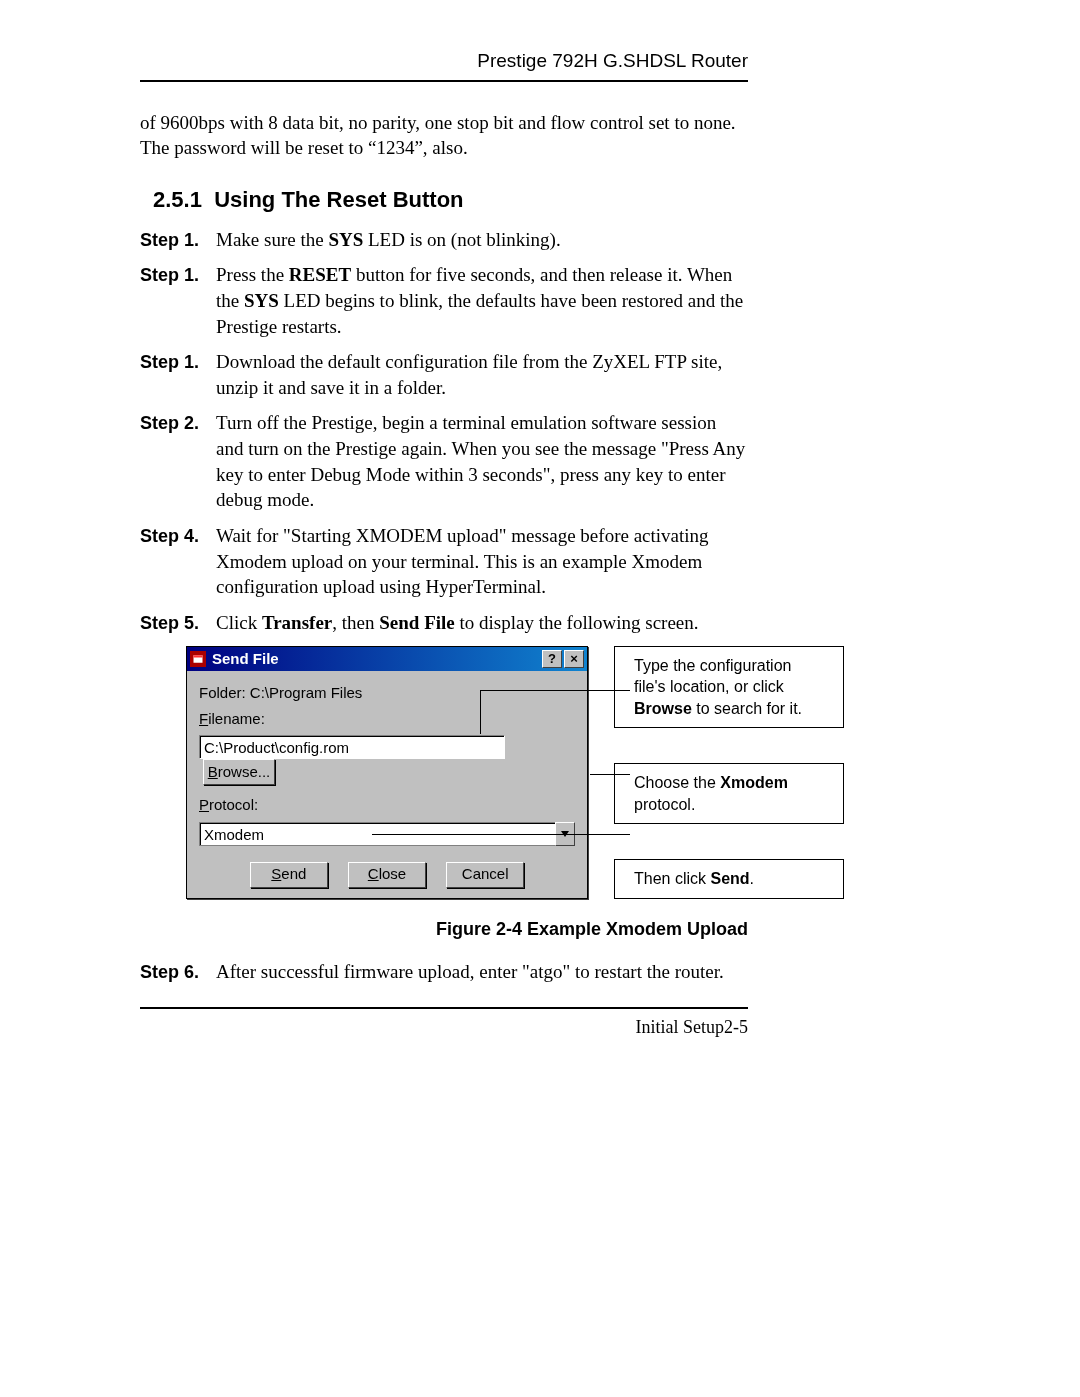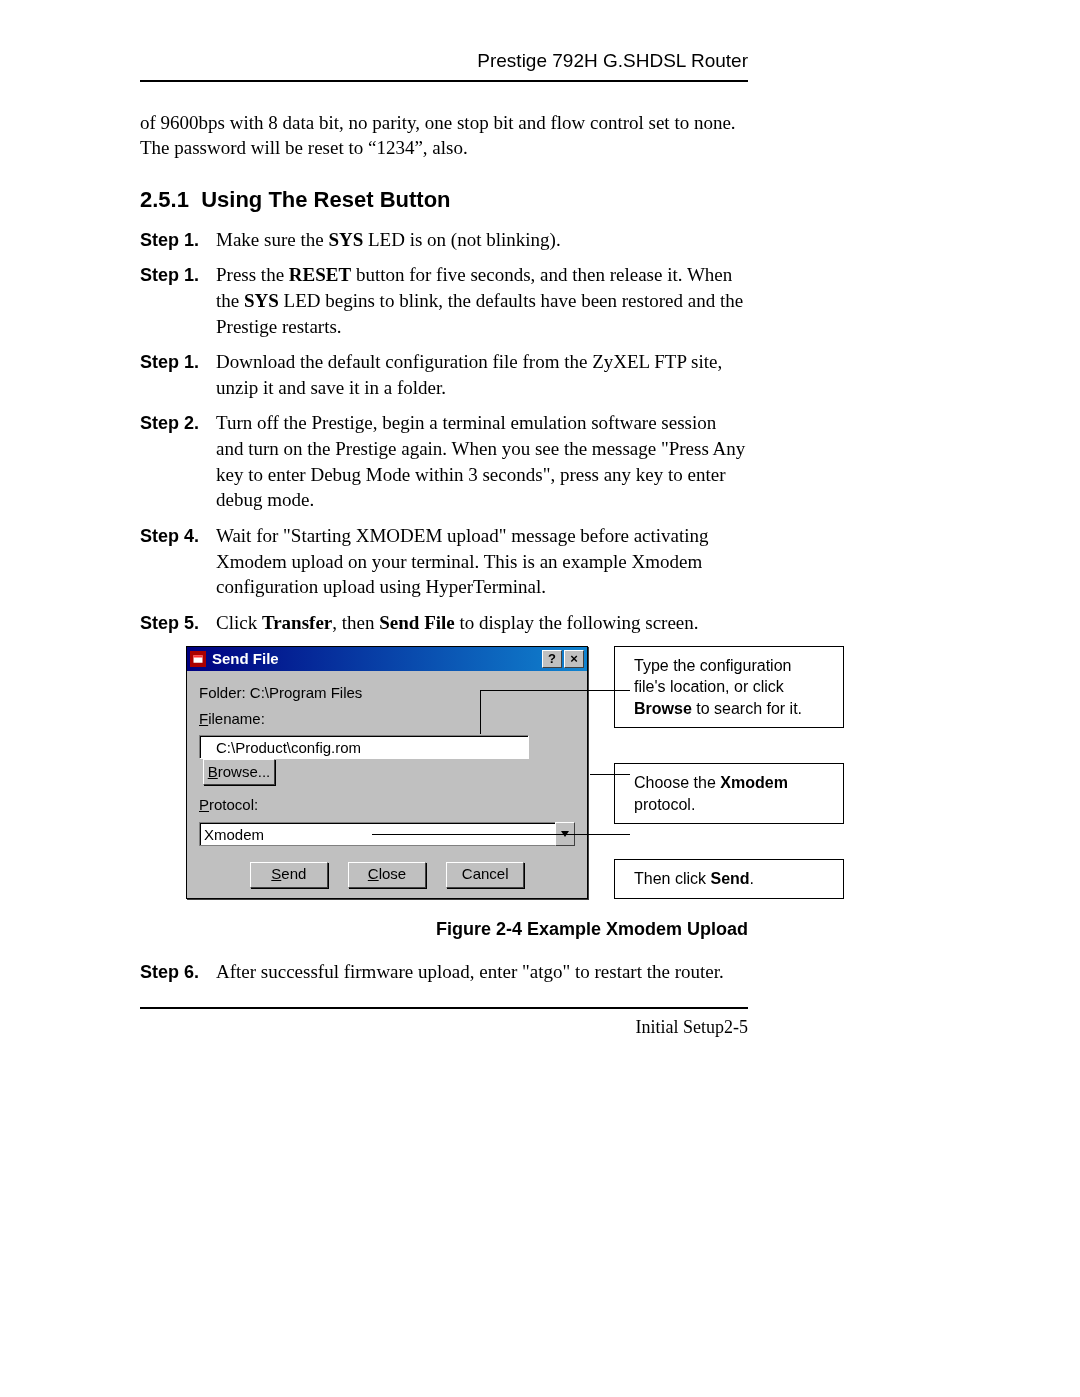--- a/index.html
+++ b/index.html
@@ -23,21 +23,21 @@
     font-size: 19px;
     text-align: right;
     margin-bottom: 6px;
   }
   .hr { border-top: 2px solid #000; margin-bottom: 28px; }
   .intro { margin-bottom: 24px; }
   .sec-heading {
     font-family: Arial, Helvetica, sans-serif;
     font-size: 22px;
     font-weight: bold;
-    margin: 14px 0 12px 0;
+    margin: 14px 0 12px 13px;
   }
   .step { display: flex; margin: 6px 0 10px 0; }
   .step-label {
     font-family: Arial, Helvetica, sans-serif;
     font-weight: bold;
     width: 76px;
     flex: 0 0 76px;
     font-size: 18px;
     padding-top: 1px;
   }
@@ -91,21 +91,21 @@
   }
   .dlg-body { padding: 10px 12px 10px 12px; }
   .dlg-line { margin: 2px 0 6px 0; }
   .dlg-label .ul { text-decoration: underline; }
   .dlg-input {
     background: #fff;
     border: 1px solid #808080;
     border-right-color: #fff;
     border-bottom-color: #fff;
     box-shadow: inset 1px 1px 0 #000;
-    padding: 2px 16px;
+    padding: 2px 4px;
     width: 296px;
     height: 18px;
     display: inline-block;
     vertical-align: middle;
     font-size: 15px;
   }
   .dlg-select {
     display: flex;
     width: 376px;
   }

